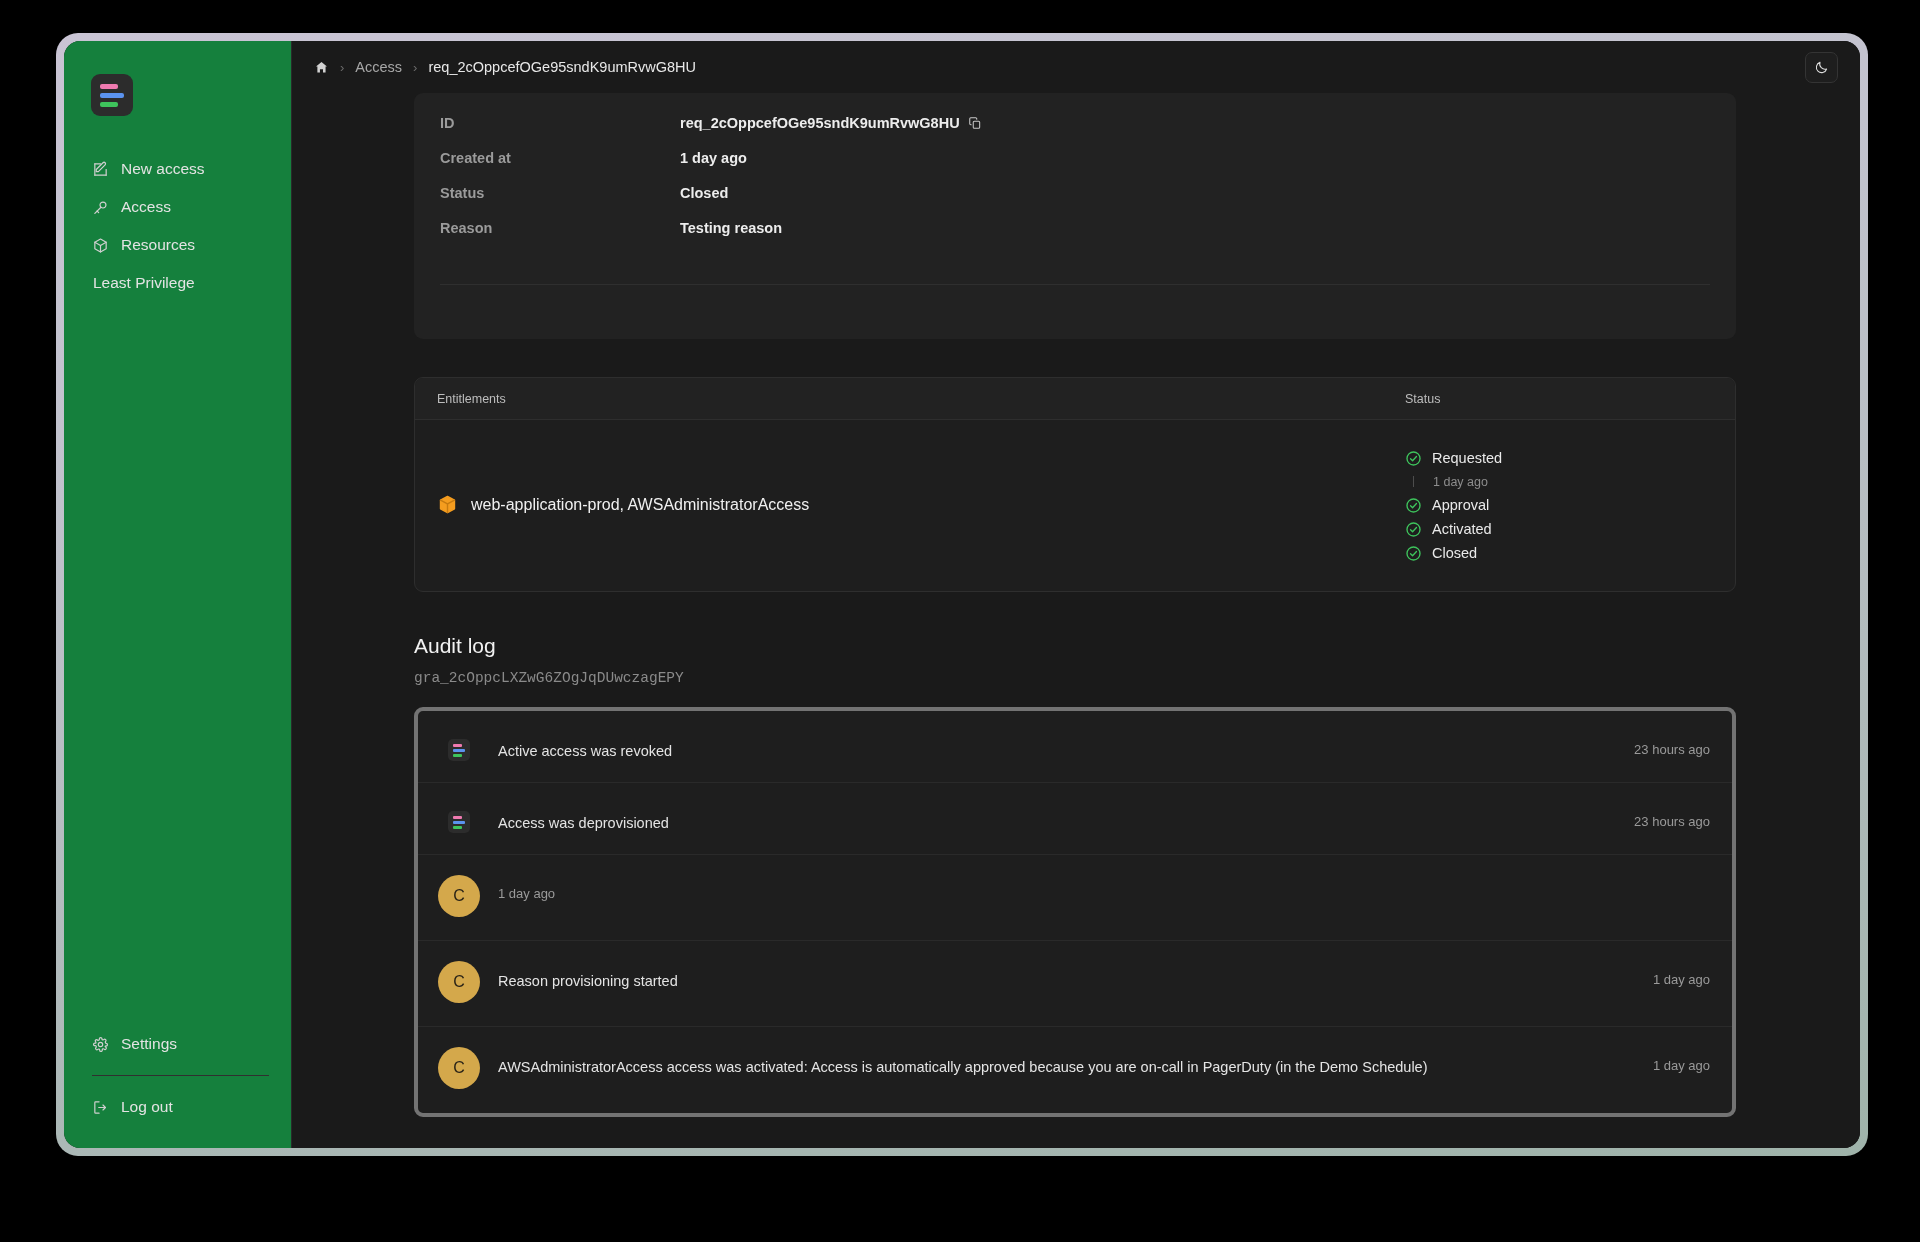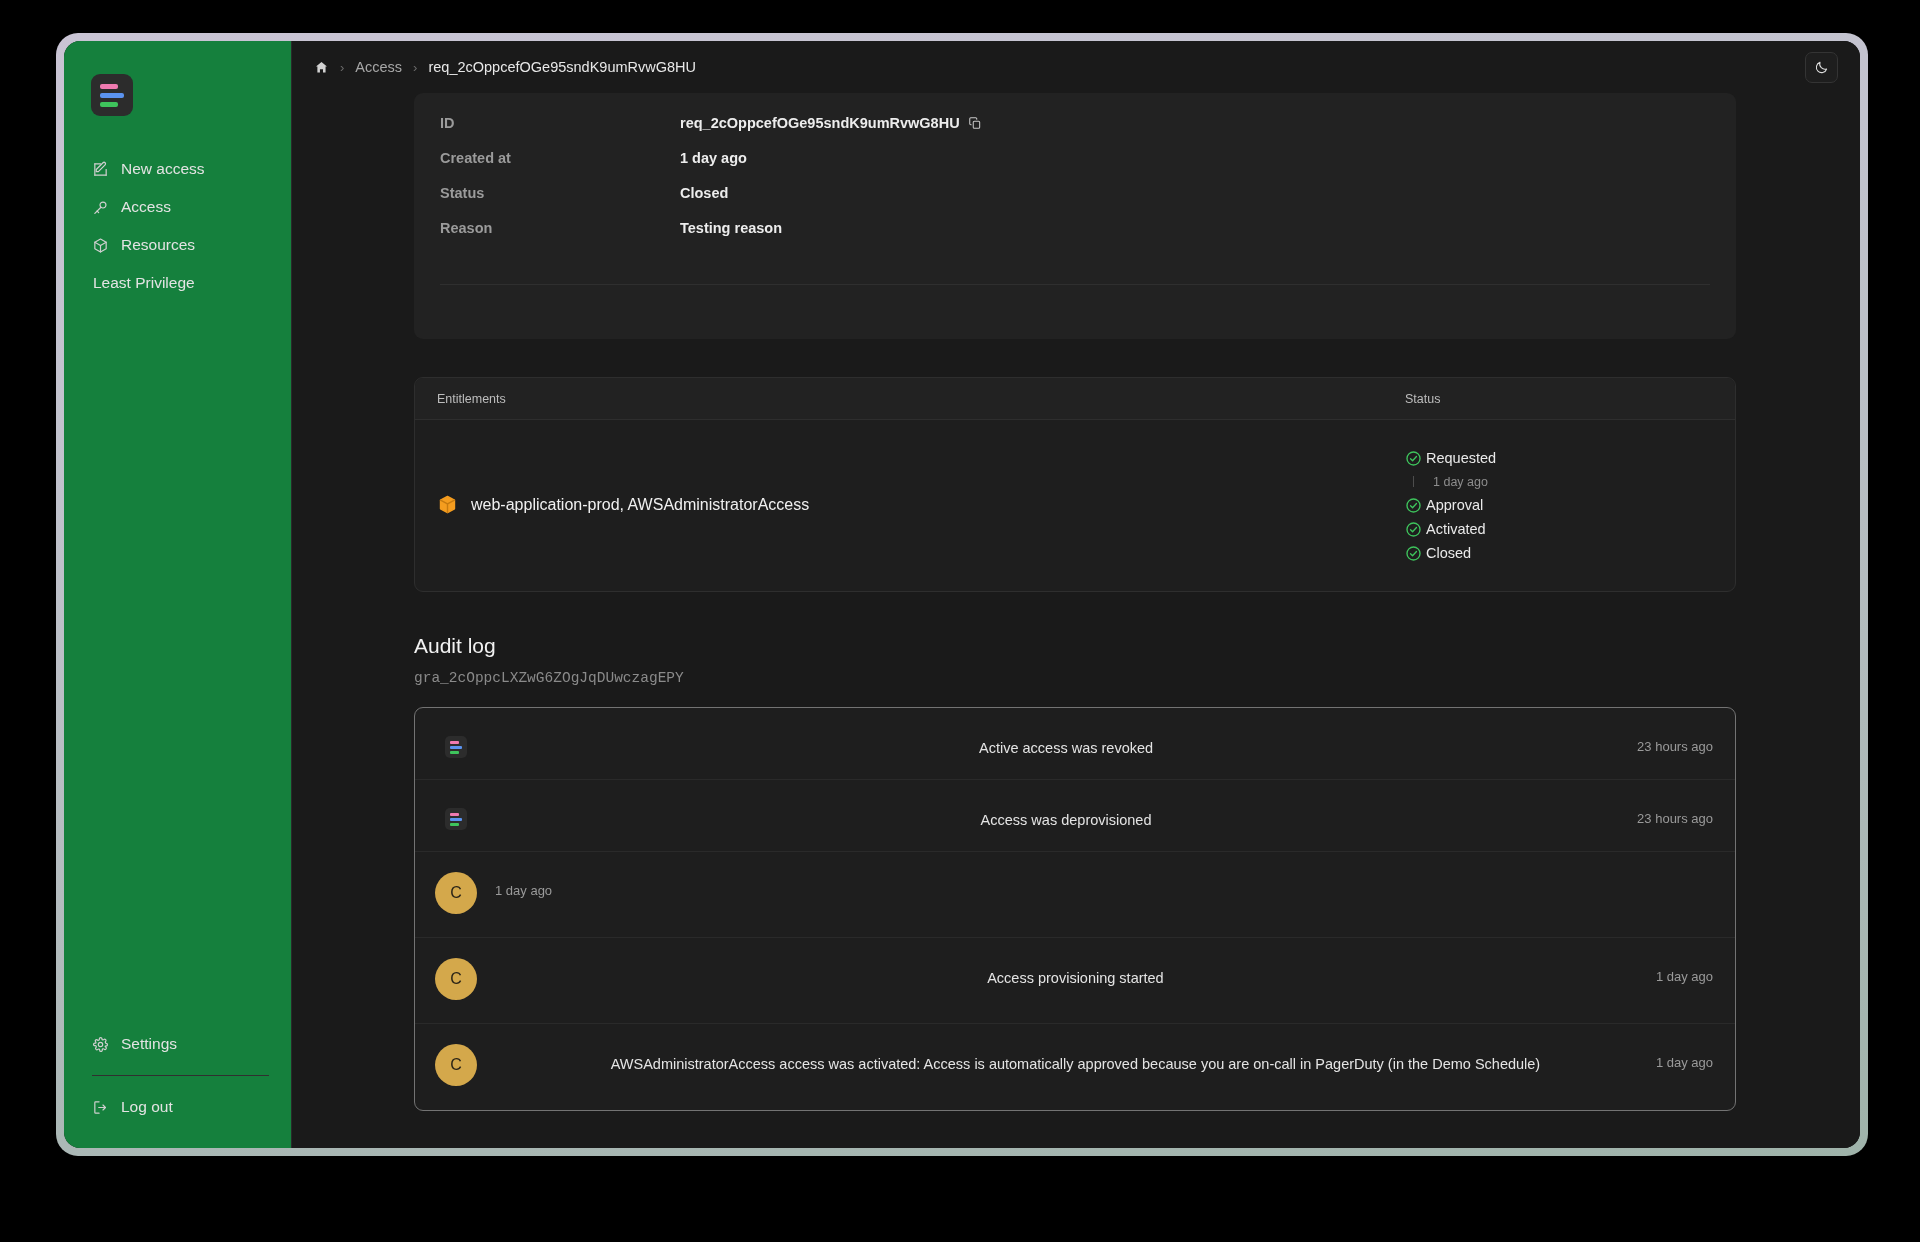--- a/index.html
+++ b/index.html
@@ -170,21 +170,21 @@
   .ent-body-left {
     flex: 1 1 auto;
     display: flex; align-items: center; gap: 13px;
     color: #f0f0f0; font-size: 16px;
   }
   .pkg-icon { width: 21px; height: 21px; flex: 0 0 21px; display: block; }
   .pkg-icon svg { width: 100%; height: 100%; display: block; }
   .ent-body-right { width: 308px; flex: 0 0 308px; padding-top: 2px; }
 
   .status-step {
-    display: flex; align-items: center; gap: 4px;
+    display: flex; align-items: center; gap: 10px;
     height: 24px;
   }
   .status-check { width: 17px; height: 17px; flex: 0 0 17px; display: block; }
   .status-check svg { width: 100%; height: 100%; display: block; }
   .status-label { color: #eaeaea; font-size: 14.5px; }
   .status-sub {
     display: flex; align-items: center; gap: 10px;
     height: 23px;
   }
   .status-tick {
@@ -203,24 +203,23 @@
   }
   .audit-sub {
     margin-top: 12px;
     color: #8a8a8a;
     font-size: 14.5px;
     font-family: Liberation Mono, monospace;
   }
   .audit-card {
     margin-top: 21px;
     background: #1e1e1e;
-    border: 1px solid #737373;
+    border: 4px solid #737373;
     border-radius: 9px;
     overflow: hidden;
-    text-align: center;
   }
   .audit-row {
     display: flex; align-items: flex-start;
     padding: 20px 22px 20px 20px;
     min-height: 69px;
     border-bottom: 1px solid #2a2a2a;
   }
   .audit-row:last-child { border-bottom: none; }
   .audit-avatar {
     width: 42px; height: 42px; flex: 0 0 42px;
@@ -502,21 +501,21 @@
               <span class="audit-time">23 hours ago</span>
             </div>
 
             <div class="audit-row tall">
               <span class="audit-avatar">C</span>
               <span class="audit-time">1 day ago</span>
             </div>
 
             <div class="audit-row tall">
               <span class="audit-avatar">C</span>
-              <span class="audit-text">Access provisioning started</span>
+              <span class="audit-text">Reason provisioning started</span>
               <span class="audit-time">1 day ago</span>
             </div>
 
             <div class="audit-row tall">
               <span class="audit-avatar">C</span>
               <span class="audit-text">AWSAdministratorAccess access was activated: Access is automatically approved because you are on-call in PagerDuty (in the Demo Schedule)</span>
               <span class="audit-time">1 day ago</span>
             </div>
 
           </div>

